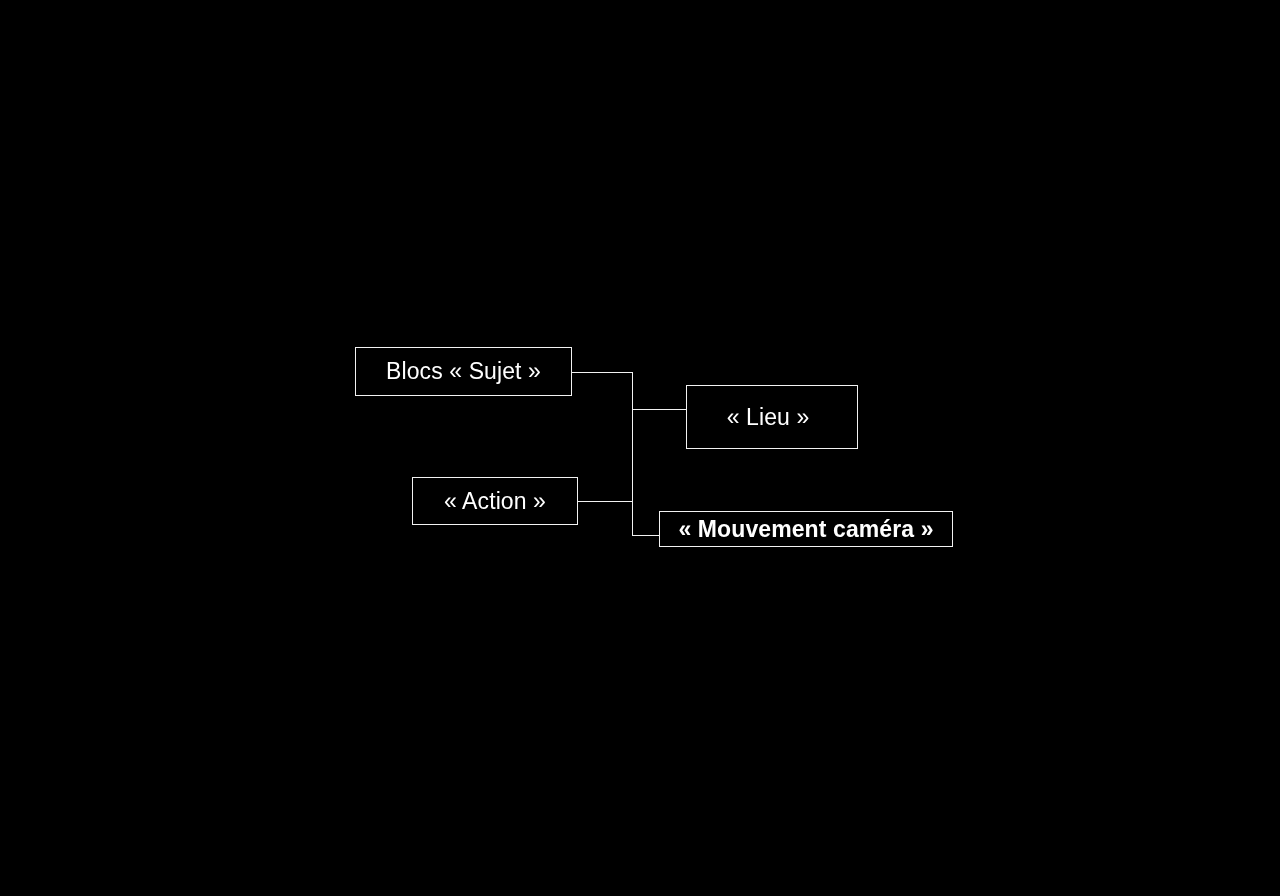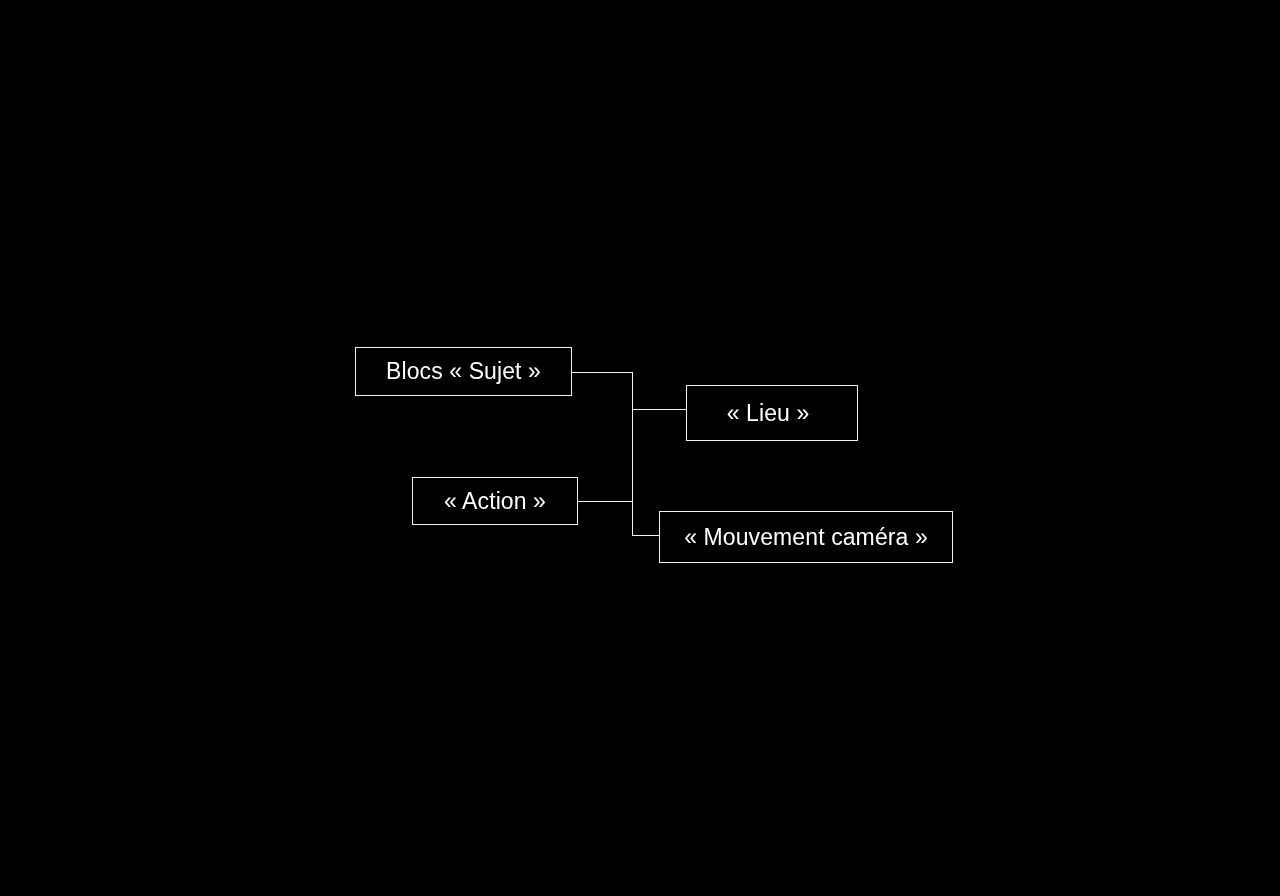--- a/index.html
+++ b/index.html
@@ -37,33 +37,34 @@
   .node-label {
     display: block;
     line-height: 1;
   }
   
   #node-sujet {
     left: 355px;  top: 347px;  width: 217px; height: 49px;
     font-size: 23px;
   }
   #node-lieu {
-    left: 686px;  top: 385px;  width: 172px; height: 56px;
+    left: 686px;  top: 385px;  width: 172px; height: 64px;
     font-size: 23px;
     justify-content: center;
     padding-right: 8px;
   }
   #node-action {
     left: 412px;  top: 477px;  width: 166px; height: 48px;
     font-size: 23px;
     text-align: center;
   }
   #node-mouvement {
-    left: 659px;  top: 511px;  width: 294px; height: 52px;
+    left: 659px;  top: 511px;  width: 294px; height: 36px;
     font-size: 23px;
+    font-weight: bold;
   }
   
   .edge {
     position: absolute;
     background: #f2f2f2;
   }
   .edge.h { height: 1px; }
   .edge.v { width: 1px; }
 
   #edge-sujet-spine   { left: 572px; top: 372px; width: 61px; }

